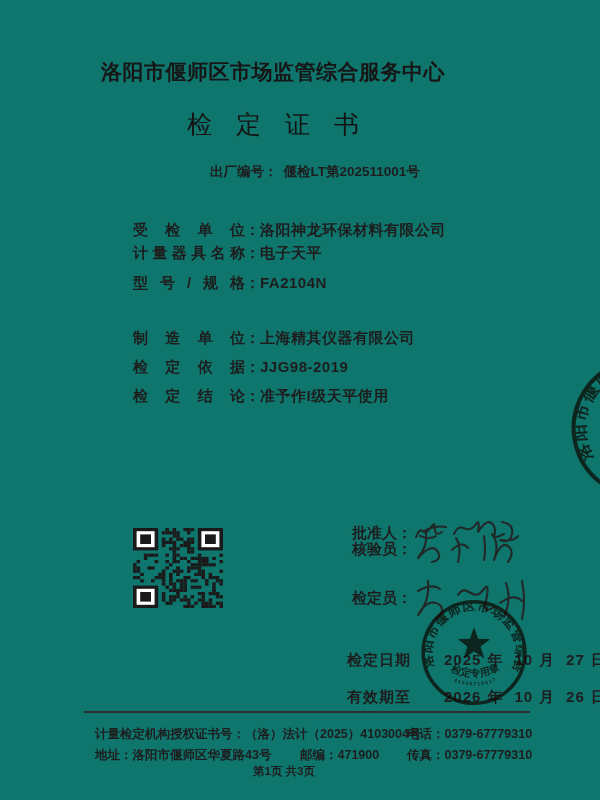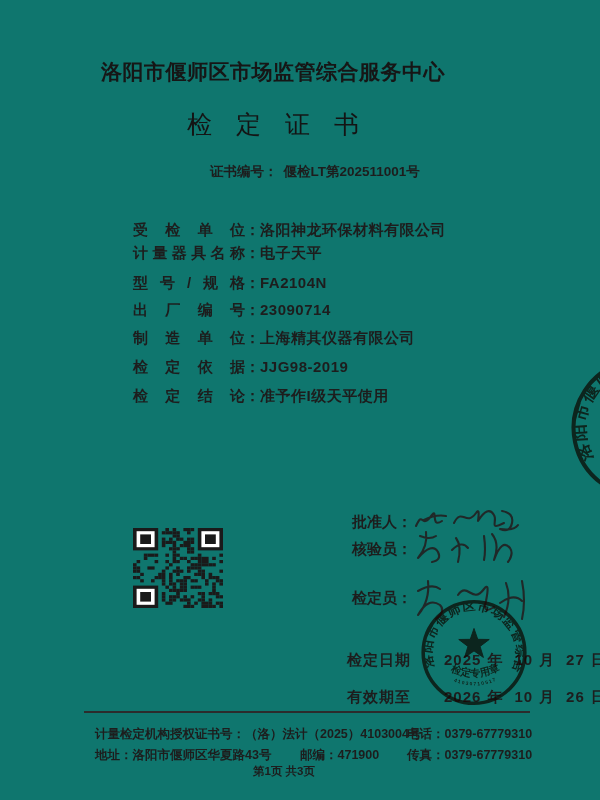--- a/index.html
+++ b/index.html
@@ -21,21 +21,21 @@
   }
   .cert-line{top:163px;left:210px;font-size:13.5px;font-weight:bold;}
   .cert-line .no{margin-left:6px;}
   .frow{left:133px;font-size:15px;font-weight:600;white-space:nowrap;}
   .flabel{display:inline-block;width:112px;text-align:justify;text-align-last:justify;vertical-align:bottom;}
   .fcolon{display:inline-block;}
   .fvalue{letter-spacing:0.5px;}
   .f1{top:221px}.f2{top:244px}.f3{top:274px}.f4{top:301px}
   .f5{top:329px}.f6{top:358px}.f7{top:387px}
   .srow{left:352px;font-size:15px;font-weight:bold;white-space:nowrap;}
-  .s1{top:513px}.s2{top:540px}.s3{top:589px}
+  .s1{top:524px}.s2{top:540px}.s3{top:589px}
   .sig{position:absolute;left:58px;top:-12px;}
   .sig svg{overflow:visible;}
   .sig path{fill:none;stroke:#222;stroke-width:2.1;stroke-linecap:round;stroke-linejoin:round;opacity:.92;}
   .qr{left:133px;top:528px;width:90px;height:80px;}
   .drow{left:347px;font-size:15px;font-weight:bold;white-space:nowrap;letter-spacing:1px;}
   .d1{top:651px}.d2{top:688px}
   .drow .dlabel{margin-right:33px;}
   .drow .num{margin-right:6px;}
   .drow .unit{margin-right:11px;}
   .rule{top:711px;left:84px;width:446px;height:2px;background:#2c2c2c;}
@@ -53,34 +53,31 @@
 </style>
 </head>
 <body>
 
 <div class="page">
 
   <div class="abs org-title">洛阳市偃师区市场监管综合服务中心</div>
   <div class="abs doc-title">检定证书</div>
 
   <div class="abs cert-line">
-    <span>证书编号：</span><span class="no">偃检LT第202511001号</span>
+    <span>出厂编号：</span><span class="no">偃检LT第202511001号</span>
   </div>
 
   <div class="abs frow f1">
     <span class="flabel">受检单位</span><span class="fcolon">：</span><span class="fvalue">洛阳神龙环保材料有限公司</span>
   </div>
   <div class="abs frow f2">
     <span class="flabel">计量器具名称</span><span class="fcolon">：</span><span class="fvalue">电子天平</span>
   </div>
   <div class="abs frow f3">
     <span class="flabel">型号/规格</span><span class="fcolon">：</span><span class="fvalue">FA2104N</span>
-  </div>
-  <div class="abs frow f4">
-    <span class="flabel">出厂编号</span><span class="fcolon">：</span><span class="fvalue">23090714</span>
   </div>
   <div class="abs frow f5">
     <span class="flabel">制造单位</span><span class="fcolon">：</span><span class="fvalue">上海精其仪器有限公司</span>
   </div>
   <div class="abs frow f6">
     <span class="flabel">检定依据</span><span class="fcolon">：</span><span class="fvalue">JJG98-2019</span>
   </div>
   <div class="abs frow f7">
     <span class="flabel">检定结论</span><span class="fcolon">：</span><span class="fvalue">准予作I级天平使用</span>
   </div>

